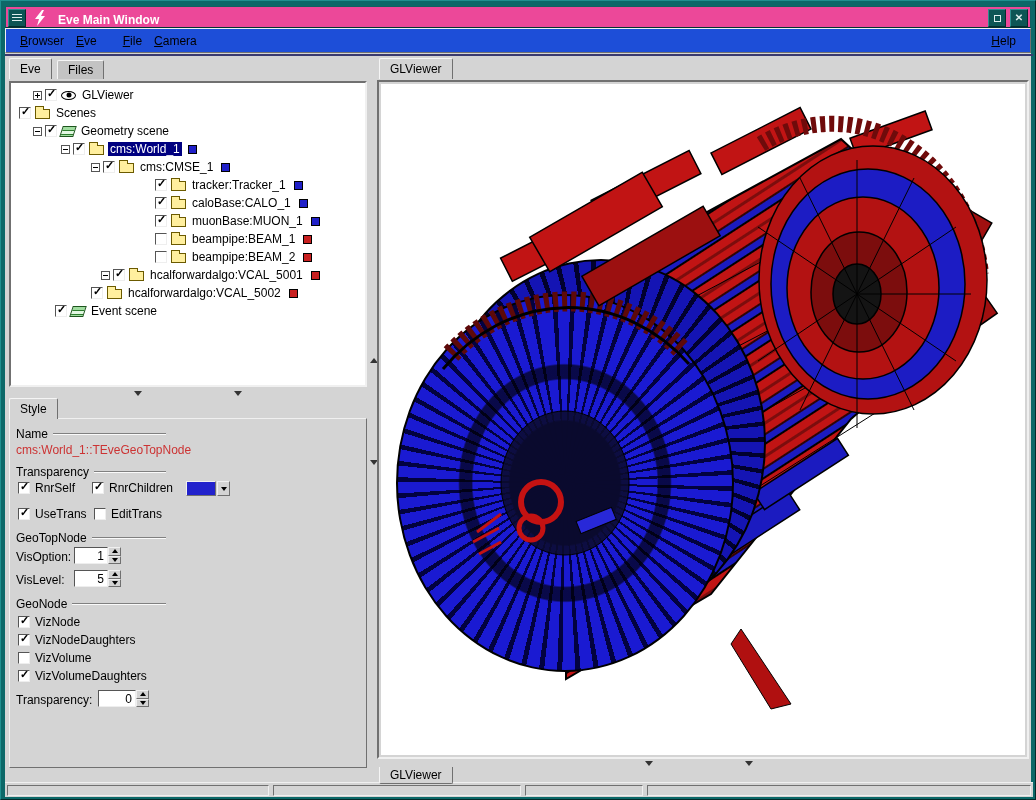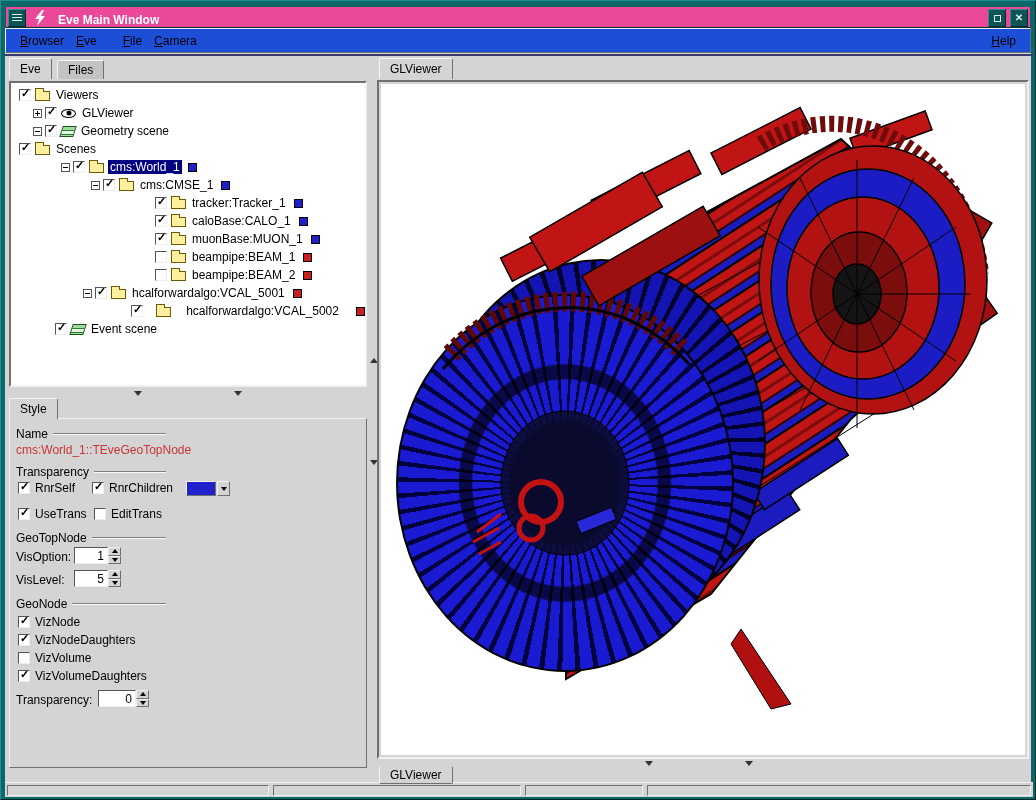--- a/index.html
+++ b/index.html
@@ -137,42 +137,37 @@
   <div class="nb-topline" style="left:4px;width:1028px"></div>
 
   <div class="tab" style="left:8px;top:57px">
     <span>Eve</span>
   </div>
   <div class="tab inactive" style="left:56px;top:59px">
     <span>Files</span>
   </div>
 
   <div class="treebox sunken">
-      <div class="trow" style="padding-left: 8px;">
-        <span class="cb on"></span>
-        <span class="ticon icon-folder"></span>
-        <span class="tlabel">Viewers</span>
-      </div>
       <div class="trow" style="padding-left: 22px;">
         <span class="exp plus"></span>
         <span class="cb on"></span>
         <span class="ticon icon-eye"></span>
         <span class="tlabel">GLViewer</span>
       </div>
+      <div class="trow" style="padding-left: 8px;">
+        <span class="cb on"></span>
+        <span class="ticon icon-folder"></span>
+        <span class="tlabel">Scenes</span>
+      </div>
       <div class="trow" style="padding-left: 22px;">
         <span class="exp minus"></span>
         <span class="cb on"></span>
         <span class="ticon icon-scene"></span>
         <span class="tlabel">Geometry scene</span>
       </div>
-      <div class="trow" style="padding-left: 8px;">
-        <span class="cb on"></span>
-        <span class="ticon icon-folder"></span>
-        <span class="tlabel">Scenes</span>
-      </div>
       <div class="trow" style="padding-left: 50px;">
         <span class="exp minus"></span>
         <span class="cb on"></span>
         <span class="ticon icon-folder"></span>
         <span class="tlabel sel">cms:World_1</span>
         <span class="marker" style="background: rgb(32, 32, 200);"></span>
       </div>
       <div class="trow" style="padding-left: 80px;">
         <span class="exp minus"></span>
         <span class="cb on"></span>
@@ -203,28 +198,28 @@
         <span class="ticon icon-folder"></span>
         <span class="tlabel">beampipe:BEAM_1</span>
         <span class="marker" style="background: rgb(200, 32, 32);"></span>
       </div>
       <div class="trow" style="padding-left: 144px;">
         <span class="cb"></span>
         <span class="ticon icon-folder"></span>
         <span class="tlabel">beampipe:BEAM_2</span>
         <span class="marker" style="background: rgb(200, 32, 32);"></span>
       </div>
-      <div class="trow" style="padding-left: 72px;">
+      <div class="trow" style="padding-left: 90px;">
         <span class="exp minus"></span>
         <span class="cb on"></span>
         <span class="ticon icon-folder"></span>
         <span class="tlabel">hcalforwardalgo:VCAL_5001</span>
         <span class="marker" style="background: rgb(200, 32, 32);"></span>
       </div>
-      <div class="trow" style="padding-left: 120px; justify-content: space-between;">
+      <div class="trow" style="padding-left: 80px;">
         <span class="cb on"></span>
         <span class="ticon icon-folder"></span>
         <span class="tlabel">hcalforwardalgo:VCAL_5002</span>
         <span class="marker" style="background: rgb(200, 32, 32);"></span>
       </div>
       <div class="trow" style="padding-left: 44px;">
         <span class="cb on"></span>
         <span class="ticon icon-scene"></span>
         <span class="tlabel">Event scene</span>
       </div>

